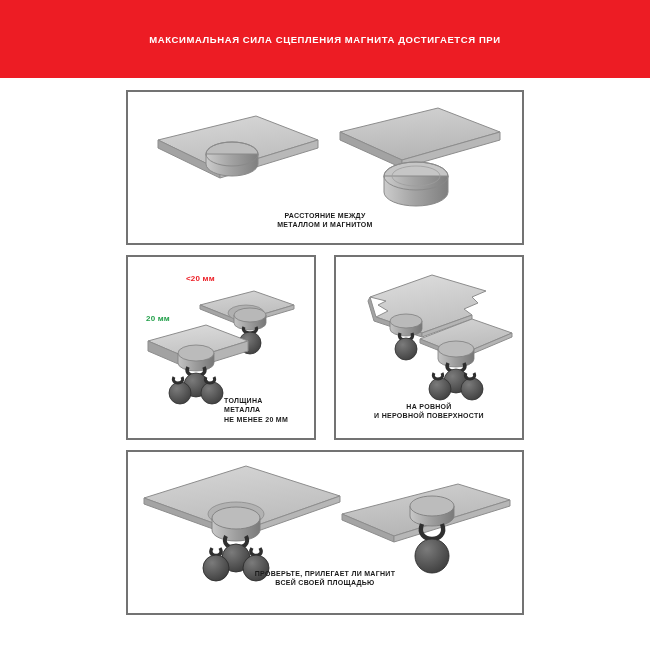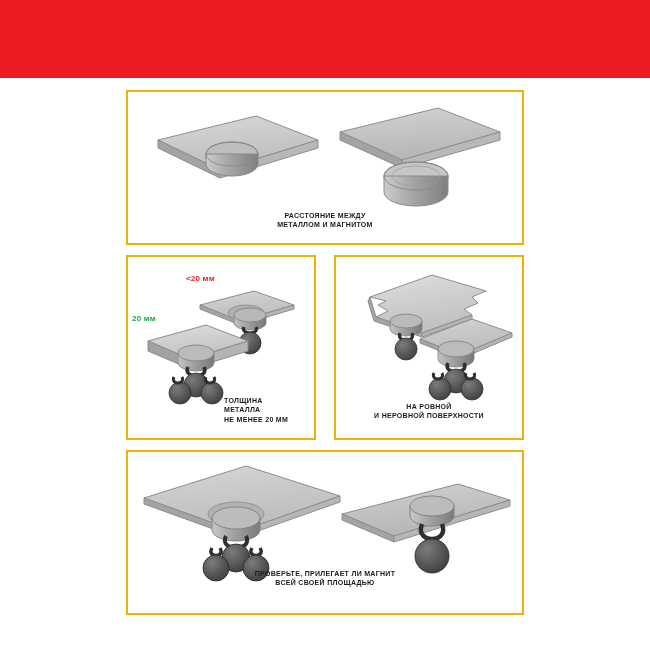--- a/index.html
+++ b/index.html
@@ -35,21 +35,21 @@
     letter-spacing: 0.6px;
     text-align: center;
     text-transform: uppercase;
     width: 470px;
   }
   .banner-text span { display: block; }
 
   
   .panel {
     position: absolute;
-    border: 2px solid #eab308;
+    border: 2px solid #737373;
     background: #ffffff;
     box-sizing: border-box;
   }
   #panel-top    { left: 126px; top: 90px;  width: 398px; height: 155px; }
   #panel-mid-l  { left: 126px; top: 255px; width: 190px; height: 185px; }
   #panel-mid-r  { left: 334px; top: 255px; width: 190px; height: 185px; }
   #panel-bottom { left: 126px; top: 450px; width: 398px; height: 165px; }
 
   .caption {
     position: absolute;
@@ -84,30 +84,31 @@
   }
   .caption-left span { display: block; }
 
   .lbl {
     position: absolute;
     font-size: 8px;
     font-weight: bold;
     letter-spacing: 0.2px;
   }
   .lbl-red   { color: #ed1c24; left: 58px;  top: 17px; }
-  .lbl-green { color: #22a04a; left: 4px;  top: 57px; }
+  .lbl-green { color: #22a04a; left: 18px;  top: 57px; }
 
   svg { display: block; }
   .art { position: absolute; left: 0; top: 0; }
 </style>
 </head>
 <body>
 
 <div class="banner">
   <div class="banner-text">
+    <span>МАКСИМАЛЬНАЯ  СИЛА  СЦЕПЛЕНИЯ  МАГНИТА  ДОСТИГАЕТСЯ  ПРИ</span>
   </div>
 </div>
 
 <div class="panel" id="panel-top">
   <svg class="art" width="394" height="151" viewBox="0 0 394 151">
     <defs>
       <linearGradient id="gTop1" x1="0" y1="0" x2="0.3" y2="1">
         <stop offset="0%" stop-color="#d8d8d8"></stop>
         <stop offset="100%" stop-color="#bdbdbd"></stop>
       </linearGradient>

